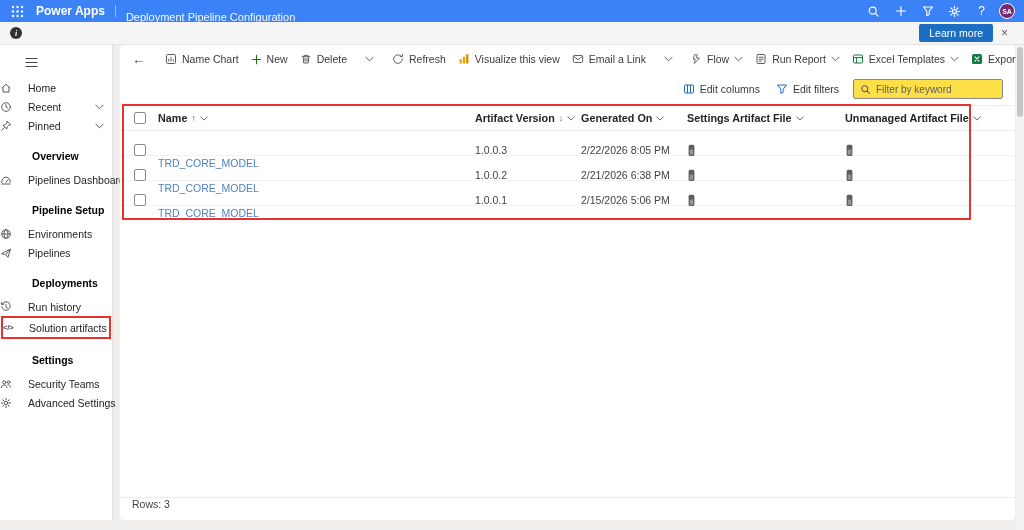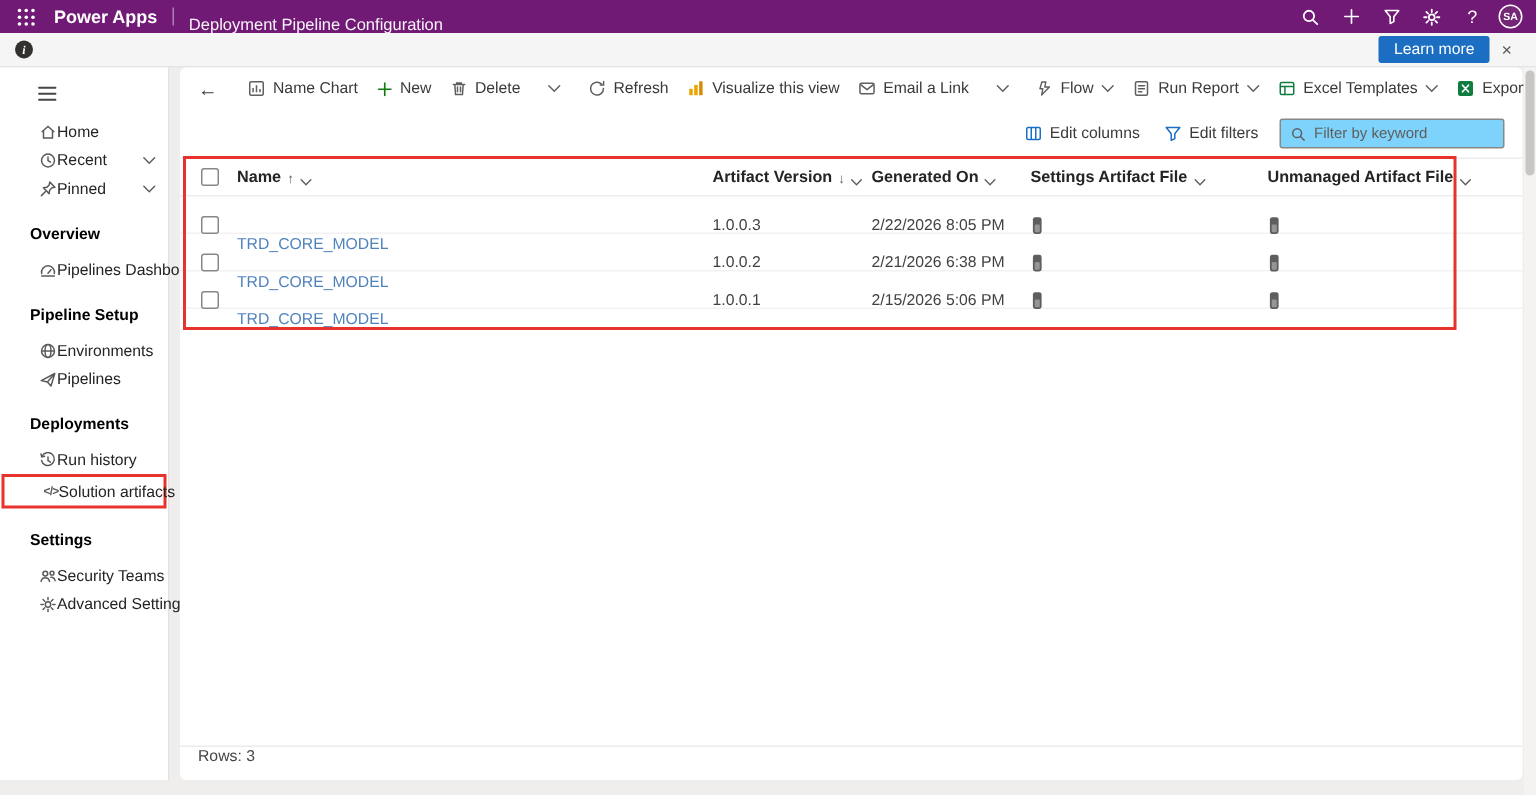--- a/index.html
+++ b/index.html
@@ -8,21 +8,21 @@
     font-family:"Liberation Sans", sans-serif;
     background:#efeeed;
     position:relative;
     color:#242424;
   }
   svg { display:block; }
 
   
   .topbar {
     position:absolute; top:0; left:0; right:0; height:22px;
-    background:#701a75; color:#fff;
+    background:#3b82f6; color:#fff;
     display:flex; align-items:center;justify-content:space-between;
   }
   .waffle { width:34px; height:22px; display:flex; align-items:center; justify-content:center; cursor:pointer; }
   .app-name { font-size:12px; font-weight:bold; margin-left:2px; }
   .tb-divider { width:1px; height:12px; background:rgba(255,255,255,.45); margin:0 10px; }
   .page-name { font-size:11px; font-weight:normal; opacity:.95;margin-top:12px; }
   .tb-spacer { flex:1; }
   .tb-icon {
     width:27px; height:22px; display:flex; align-items:center; justify-content:center;
     font-size:12px; color:#fff; cursor:pointer;
@@ -53,27 +53,27 @@
   .banner-close { font-size:12px; color:#605e5c; padding:0 8px; cursor:pointer; }
 
   
   .sidebar {
     position:absolute; top:45px; left:0; bottom:10px; width:113px;
     background:#fff; border-right:1px solid #e3e1df;
     font-size:10.5px;
   }
   .hamburger { margin:12px 0 10px 25px; cursor:pointer; color:#484644; }
   .side-item {
-    height:19px; display:flex; align-items:center; gap:0;
-    padding-left:26px; cursor:pointer; color:#242424; white-space:nowrap;
+    height:19px; display:flex; align-items:center; gap:16px;
+    cursor:pointer; color:#242424; white-space:nowrap;
   }
   .side-item .s-ico { color:#5b5a58; flex:0 0 auto; display:flex; }
   .side-item .chev { margin-left:auto; margin-right:8px; color:#605e5c; }
   .side-header {
-    font-weight:bold; padding-left:20px; margin-top:12px; height:17px;
+    font-weight:bold; padding-left:32px; margin-top:12px; height:17px;
     display:flex; align-items:center; color:#000; white-space:nowrap;
   }
   .side-gap { height:6px; }
   .code-glyph { font-size:8px; font-weight:bold; color:#5b5a58; letter-spacing:-0.5px; }
   .red-wrap { border:2px solid #e8322d; margin:0 1px; }
 
   
   .card {
     position:absolute; left:120px; top:45px; right:9px; bottom:10px;
     background:#fff; border-radius:4px;
@@ -93,36 +93,36 @@
   .cmd-chev { display:flex; padding:3px 4px; cursor:pointer; color:#605e5c; }
 
   
   .titlebar { height:32px; display:flex; align-items:center; padding:0 12px; }
   .view-title { font-size:14px; font-weight:bold; color:#242424; display:flex; align-items:center; gap:6px; cursor:pointer; }
   .title-spacer { flex:1; }
   .view-tool { display:flex; align-items:center; gap:5px; font-size:10.5px; color:#3b3a39; margin-left:16px; cursor:pointer; }
   .view-tool .v-ico { color:#1a6fc4; display:flex; }
   .filter-box {
     margin-left:14px; width:150px; height:20px; border:1px solid #8a8886; border-radius:2px;
-    display:flex; align-items:center; padding:0 6px; gap:5px; background:#7dd3fc;
+    display:flex; align-items:center; padding:0 6px; gap:5px; background:#fde047;
   }
   .filter-box input {
     border:none; outline:none; width:100%; font-size:10px; color:#323130; font-family:inherit; background:transparent;
   }
   .filter-box input::placeholder { color:#605e5c; }
   .filter-box .f-ico { color:#605e5c; display:flex; }
 
   
   .grid { font-size:10.5px; }
   .grid-row {
     display:grid; grid-template-columns:24px 317px 106px 106px 158px 1fr;
     align-items:center; padding-left:14px; height:25px;
   }
   .grid-head { height:26px; border-top:1px solid #ededed; border-bottom:1px solid #ededed; font-weight:bold; font-size:10.8px; color:#242424; }
-  .grid-head .col { display:flex; align-items:flex-end; gap:4px; cursor:pointer; }
+  .grid-head .col { display:flex; align-items:center; gap:4px; cursor:pointer; }
   .sort-glyph { font-size:9px; color:#605e5c; }
   .head-chev { color:#605e5c; display:flex; }
   .grid-body .grid-row { border-bottom:1px solid #f3f2f1; cursor:pointer; }
   .checkbox {
     width:12px; height:12px; border:1px solid #8a8886; border-radius:2px; background:#fff; cursor:pointer;
   }
   .cell-link { color:#4f82bd; cursor:pointer;margin-top:26px; }
   .cell-text { color:#424242; }
   .attach-ico { display:flex; }
 

